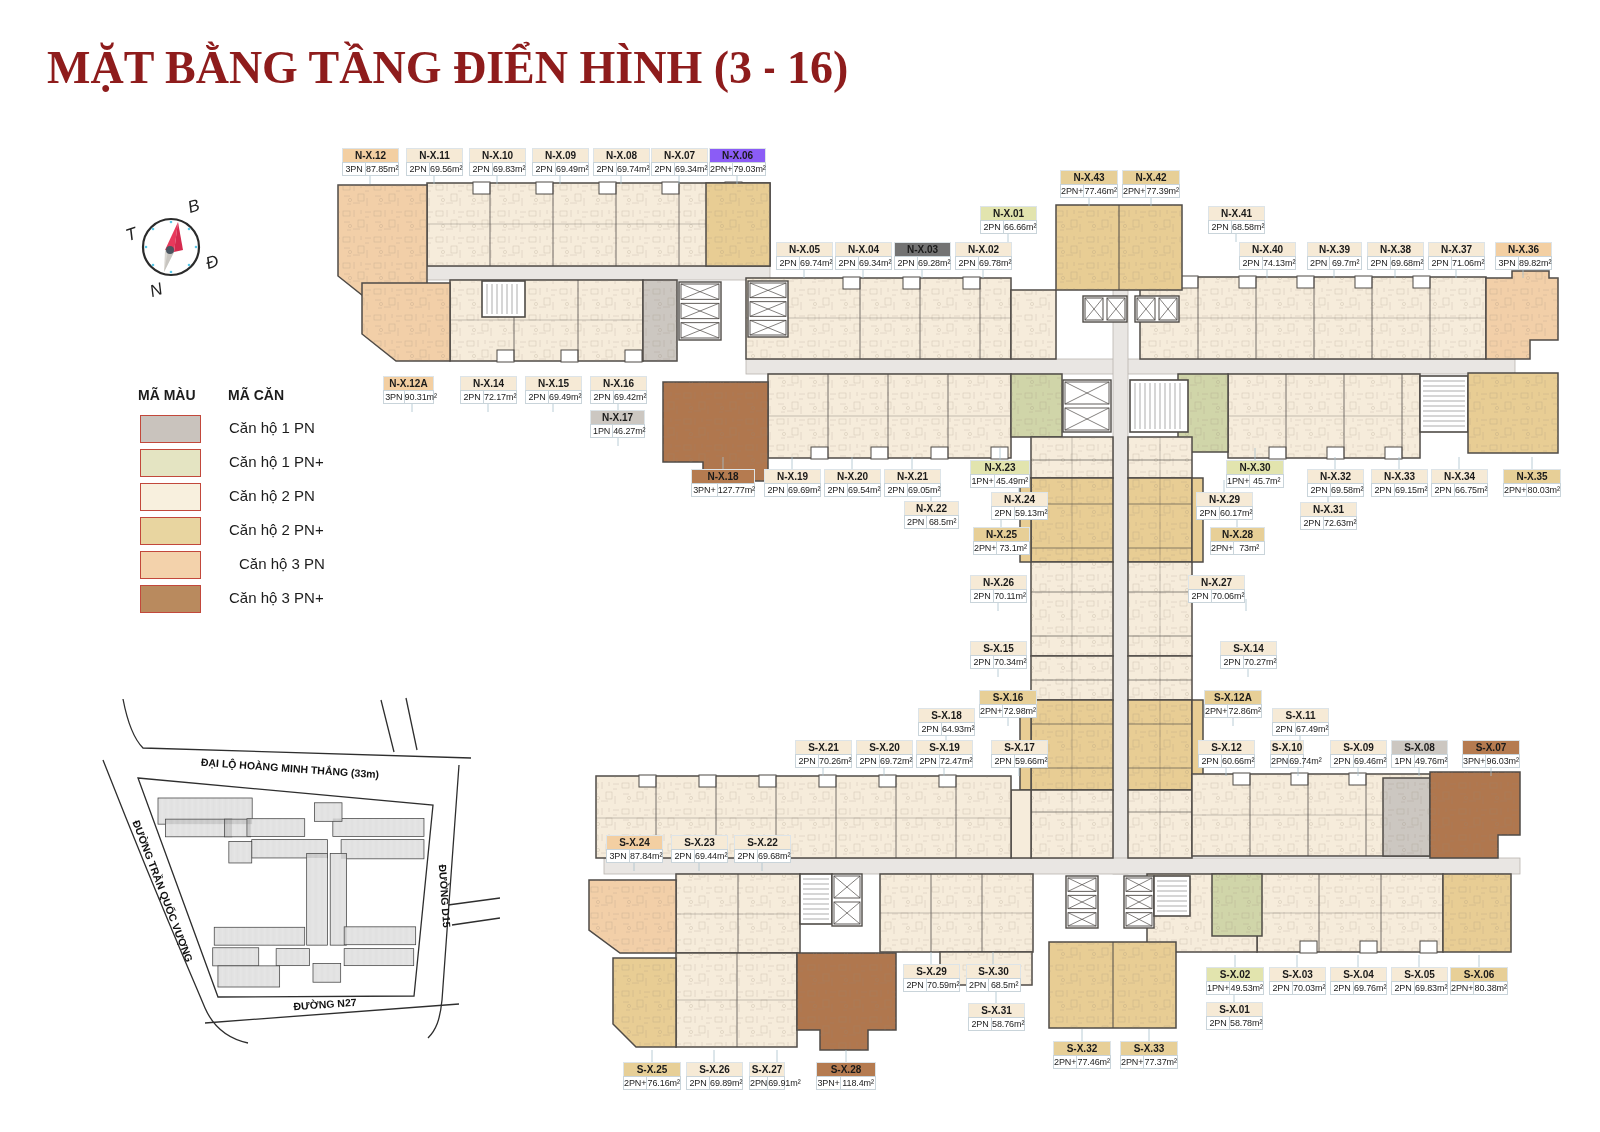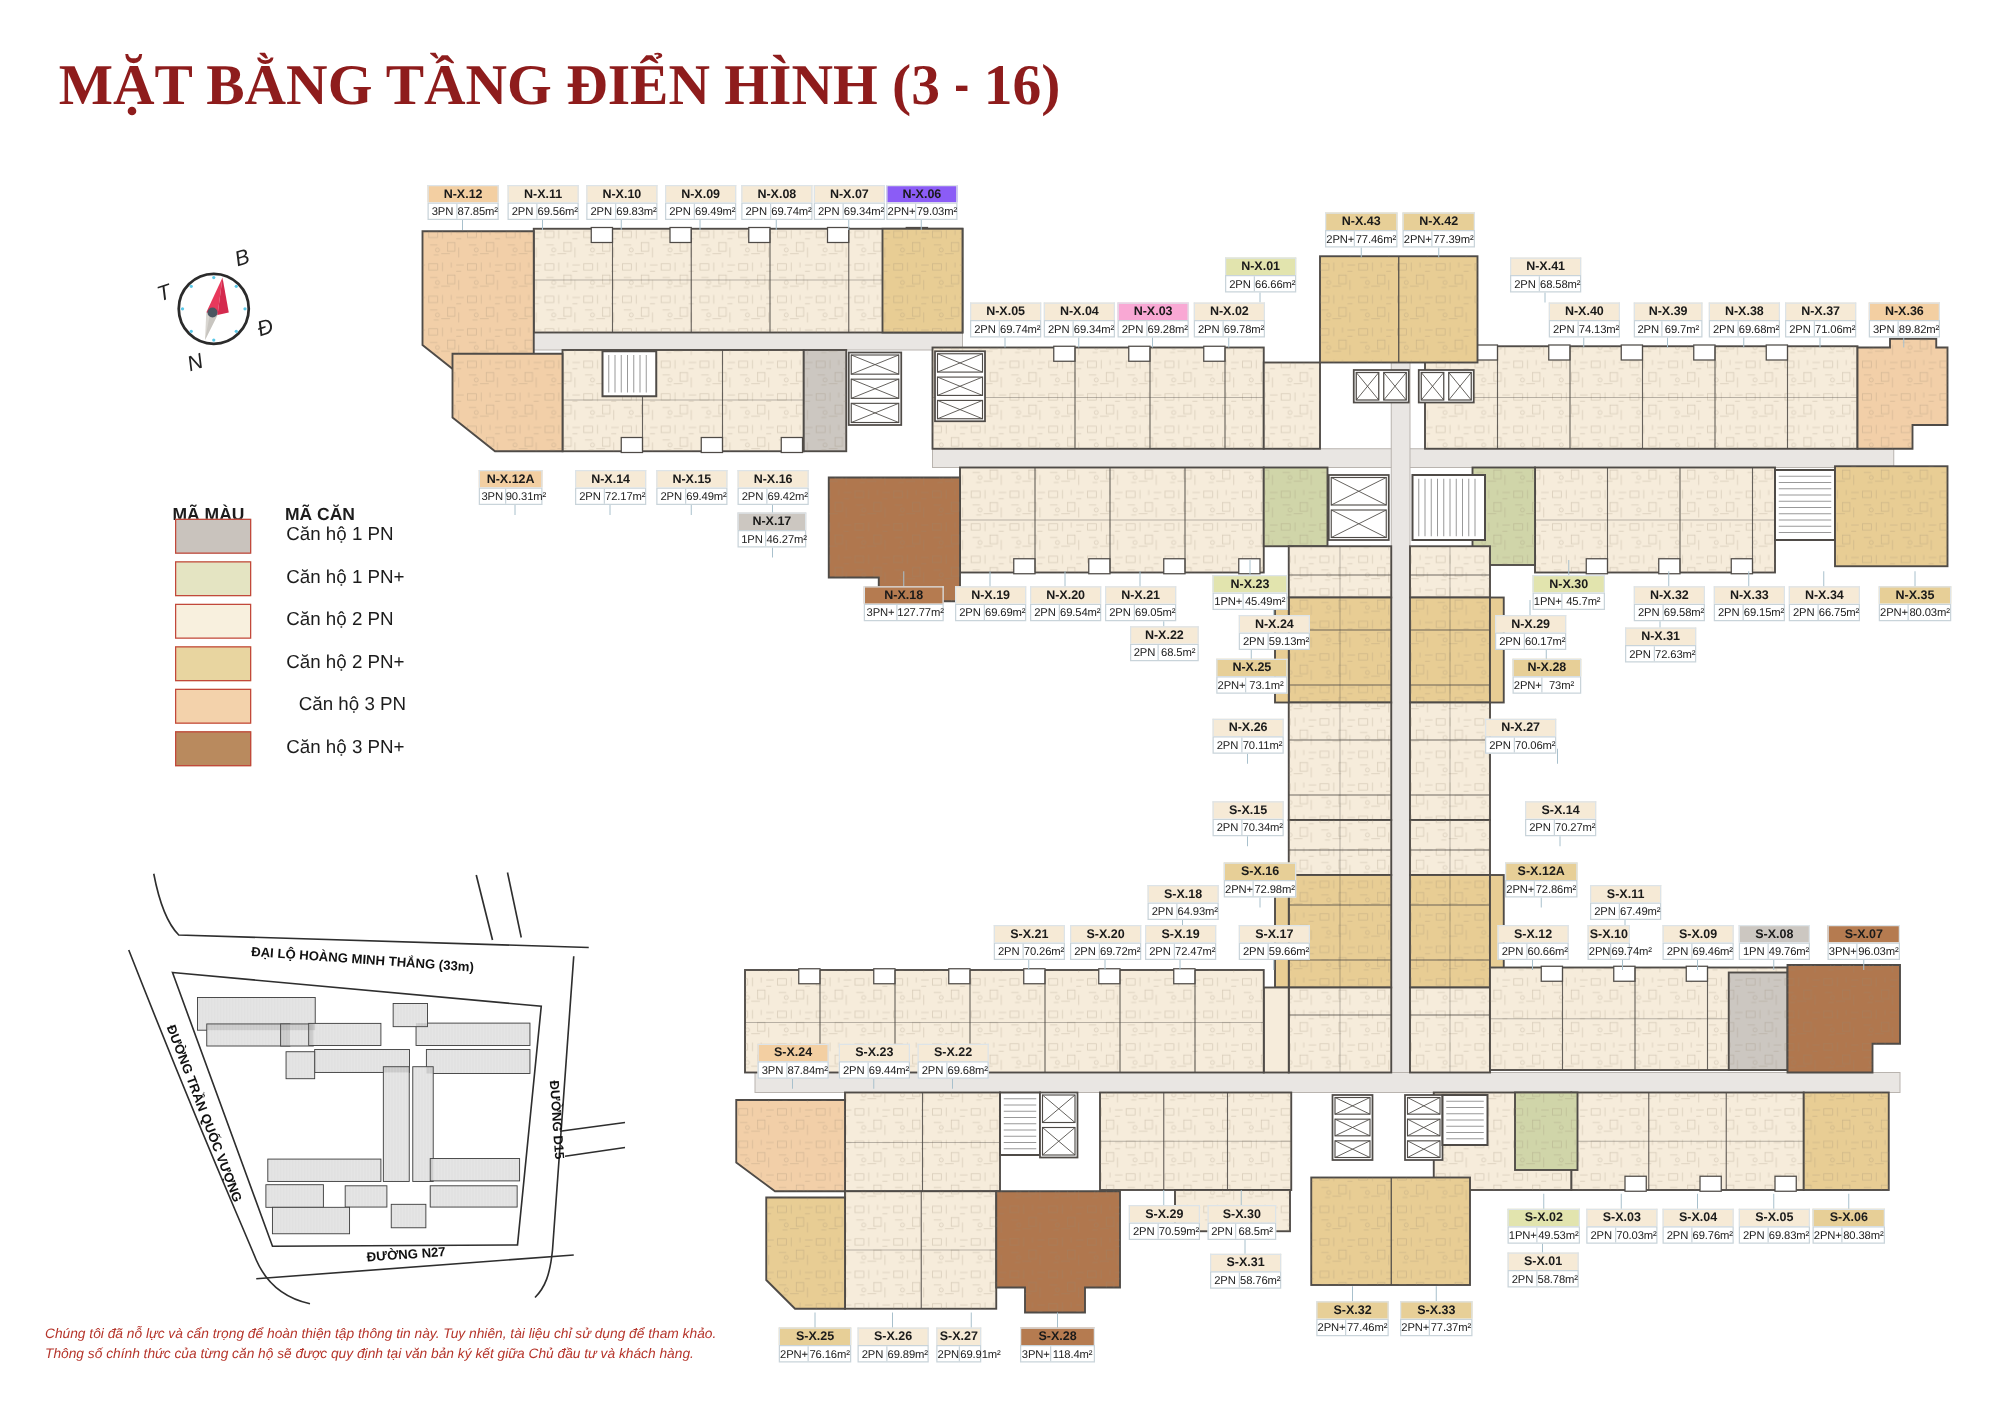--- a/index.html
+++ b/index.html
@@ -5,21 +5,21 @@
 #page{position:relative;width:1600px;height:1132px;overflow:hidden;background:#fff;
   font-family:"Liberation Sans",sans-serif;}
 #bg{position:absolute;left:0;top:0;}
 .lb{position:absolute;text-align:center;z-index:5;line-height:13px;}
 .lh{font-weight:bold;font-size:10px;height:13px;color:#1a1a1a;border:1px solid #dde4e8;border-bottom:0;}
 .lbody{display:flex;background:#fff;border:1px solid #c9d4da;height:12px;line-height:12px;font-size:9px;color:#222;letter-spacing:-0.1px;}
 .c1{flex:0 0 40%;border-right:1px solid #c9d4da;}
 .c2{flex:1;}
 #title{position:absolute;left:47px;top:41px;font-family:"Liberation Serif",serif;
   font-weight:bold;font-size:46px;color:#8e1c1c;letter-spacing:0px;white-space:nowrap;z-index:6;}
-.lg-h{position:absolute;font-weight:bold;font-size:14px;color:#1c1c1c;z-index:6;margin-top:16px;}
+.lg-h{position:absolute;font-weight:bold;font-size:14px;color:#1c1c1c;z-index:6;}
 .lg-t{position:absolute;font-size:15px;color:#1c1c1c;z-index:6;}
 .lg-s{position:absolute;width:59px;height:26px;border:1.5px solid #c2483b;z-index:6;}
 #disc{position:absolute;left:36px;top:1060px;width:700px;font-size:11px;font-style:italic;
   color:#b5342a;line-height:15.5px;z-index:6;white-space:nowrap;}
 .st{position:absolute;font-weight:bold;font-size:10.5px;color:#111;z-index:6;white-space:nowrap;}
 </style></head><body>
 <div id="page">
 <svg id="bg" width="1600" height="1132" viewBox="0 0 1600 1132">
 <defs>
 <pattern id="furn" width="31" height="26" patternUnits="userSpaceOnUse">
@@ -794,21 +794,20 @@
 <div class="lg-t" style="left:229px;top:521px">Căn hộ 2 PN+</div>
 
 <div class="lg-s" style="left:140px;top:551px;background:#f3d2ab"></div>
 
 <div class="lg-t" style="left:239px;top:555px">Căn hộ 3 PN</div>
 
 <div class="lg-s" style="left:140px;top:585px;background:#b98a5e"></div>
 
 <div class="lg-t" style="left:229px;top:589px">Căn hộ 3 PN+</div>
 
-<div id="disc">Chúng tôi đã nỗ lực và cẩn trọng để hoàn thiện tập thông tin này. Tuy nhiên, tài liệu chỉ sử dụng để tham khảo.<br>Thông số chính thức của từng căn hộ sẽ được quy định tại văn bản ký kết giữa Chủ đầu tư và khách hàng.</div>
 
 <div class="st" style="left:150px;top:762px;width:280px;text-align:center;transform:rotate(4deg)">ĐẠI LỘ HOÀNG MINH THẮNG (33m)</div>
 
 <div class="st" style="left:33px;top:885px;width:260px;text-align:center;transform:rotate(69deg)">ĐƯỜNG TRẦN QUỐC VƯỢNG</div>
 
 <div class="st" style="left:390px;top:890px;width:110px;text-align:center;transform:rotate(86deg)">ĐƯỜNG D15</div>
 
 <div class="st" style="left:270px;top:998px;width:110px;text-align:center;transform:rotate(-4deg)">ĐƯỜNG N27</div>
 
 <div class="lb" style="left:342px;top:148px;width:57px">
@@ -877,21 +876,21 @@
 
 <div class="lb" style="left:835px;top:242px;width:57px">
       <div class="lh" style="background:#f6ead6">N-X.04</div>
       <div class="lbody">
         <span class="c1">2PN</span>
         <span class="c2">69.34m²</span>
       </div>
     </div>
 
 <div class="lb" style="left:894px;top:242px;width:57px">
-      <div class="lh" style="background:#f9a8d4">N-X.03</div>
+      <div class="lh" style="background:#737373">N-X.03</div>
       <div class="lbody">
         <span class="c1">2PN</span>
         <span class="c2">69.28m²</span>
       </div>
     </div>
 
 <div class="lb" style="left:955px;top:242px;width:57px">
       <div class="lh" style="background:#f6ead6">N-X.02</div>
       <div class="lbody">
         <span class="c1">2PN</span>

